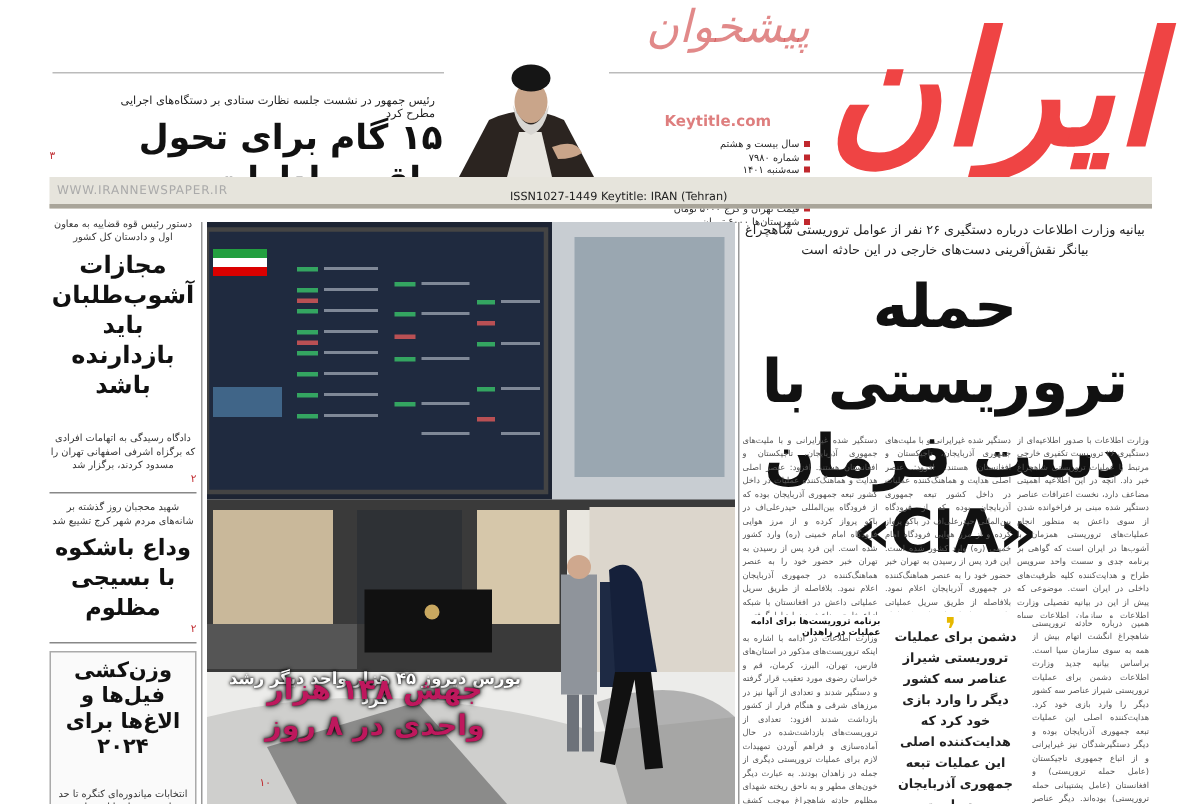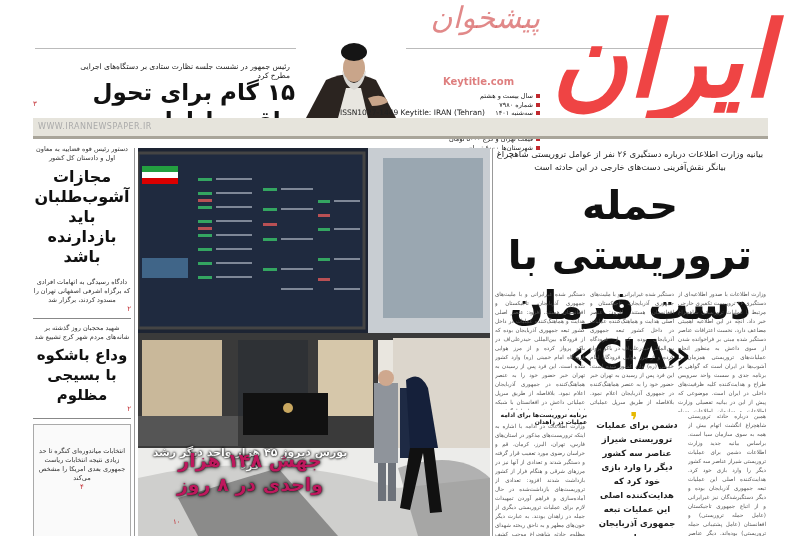--- a/index.html
+++ b/index.html
@@ -10,21 +10,21 @@
   .info-block{left:405px;top:52px;width:135px;height:62px;direction:rtl;text-align:right;font-size:6.5px;line-height:8.5px;color:#222;margin-top:40px;}
   .info-block .bullet{display:inline-block;width:4px;height:4px;background:#c0282d;margin-left:3px;vertical-align:middle;}
   .watermark{left:440px;top:0px;width:100px;height:45px;color:rgba(200,40,40,.55);font-family:"DejaVu Serif",serif;font-size:30px;font-style:italic;direction:rtl;text-align:center;}
   .watermark-url{left:443px;top:76px;color:rgba(200,40,40,.6);font-size:10px;font-weight:bold;}
   .top-kicker{left:60px;top:62px;width:230px;font-size:7.5px;direction:rtl;text-align:right;color:#222;}
   .top-headline{left:40px;top:78px;width:255px;font-size:23px;font-weight:bold;direction:rtl;text-align:right;line-height:28px;}
   .top-page{left:33px;top:100px;font-size:7px;color:#c0282d;}
   .portrait{left:296px;top:40px;width:110px;height:78px;overflow:hidden;}
   .band{left:33px;top:118px;width:735px;height:18px;background:#e6e4dc;border-bottom:3px solid #a9a59a;}
   .band-url{left:38px;top:122px;font-size:8px;color:#aaa;letter-spacing:.5px;}
-  .band-issn{left:340px;top:108px;font-size:7.5px;color:#222;}
+  .band-issn{left:340px;top:126px;font-size:7.5px;color:#222;}
   .col-left{left:33px;top:145px;width:98px;}
   .vline{width:1px;background:#999;}
   .k{font-size:6.5px;line-height:9px;direction:rtl;text-align:center;color:#333;}
   .h{font-weight:bold;direction:rtl;text-align:center;color:#111;}
   .pg{font-size:7px;color:#c0282d;direction:rtl;text-align:right;}
   .box{border:1px solid #aaa;}
   .photo{left:138px;top:148px;width:352px;height:388px;overflow:hidden;background:#d9d9d6;}
   .photo-cap-k{left:150px;top:446px;width:200px;font-size:11px;font-weight:bold;color:#fff;direction:rtl;text-align:center;text-shadow:0 0 3px #000,0 0 2px #000;}
   .photo-cap-h{left:150px;top:448px;width:200px;font-size:19px;font-weight:bold;color:#be185d;direction:rtl;text-align:center;line-height:24px;text-shadow:0 0 4px #000,0 0 2px #000;}
   .main-kicker{left:495px;top:148px;width:270px;font-size:8.5px;line-height:13px;direction:rtl;text-align:center;font-weight:normal;color:#222;}
@@ -67,31 +67,32 @@
 </div>
 
 <div class="abs band"></div>
 <div class="abs band-url">WWW.IRANNEWSPAPER.IR</div>
 <div class="abs band-issn">ISSN1027-1449 Keytitle: IRAN (Tehran)</div>
 
 <div class="abs col-left">
   <div>
     <div class="k">دستور رئیس قوه قضاییه به معاون اول و دادستان کل کشور</div>
     <div class="h" style="font-size:16px;line-height:20px;margin-top:4px">مجازات آشوب‌طلبان باید بازدارنده باشد</div>
-    <div class="k" style="margin-top:11px">دادگاه رسیدگی به اتهامات افرادی که برگزاه اشرفی اصفهانی تهران را مسدود کردند، برگزار شد</div>
+    <div class="k" style="margin-top:21px">دادگاه رسیدگی به اتهامات افرادی که برگزاه اشرفی اصفهانی تهران را مسدود کردند، برگزار شد</div>
     <div class="pg">۲</div>
   </div>
   <div style="height:1px;background:#888;margin:5px 0"></div>
   <div>
     <div class="k">شهید محجبان روز گذشته بر شانه‌های مردم شهر کرج تشییع شد</div>
     <div class="h" style="font-size:15px;line-height:20px;margin-top:3px">وداع باشکوه با بسیجی مظلوم</div>
     <div class="pg">۲</div>
   </div>
   <div style="height:1px;background:#888;margin:5px 0"></div>
   <div class="box" style="padding:4px 3px;height:188px;background:#fafafa">
+    <div class="h" style="font-size:14px;line-height:17px">وزن‌کشی فیل‌ها و الاغ‌ها برای ۲۰۲۴</div>
     <div class="k" style="margin-top:18px">انتخابات میاندوره‌ای کنگره تا حد زیادی نتیجه انتخابات ریاست جمهوری بعدی امریکا را مشخص می‌کند</div>
     <div class="pg" style="text-align:center">۴</div>
 
   </div>
 </div>
 <div class="abs vline" style="left:134px;top:148px;height:388px"></div>
 
 <div class="abs photo">
   <svg width="352" height="388" viewBox="0 0 352 388">
     <rect width="352" height="388" fill="#e4e4e2"></rect>

